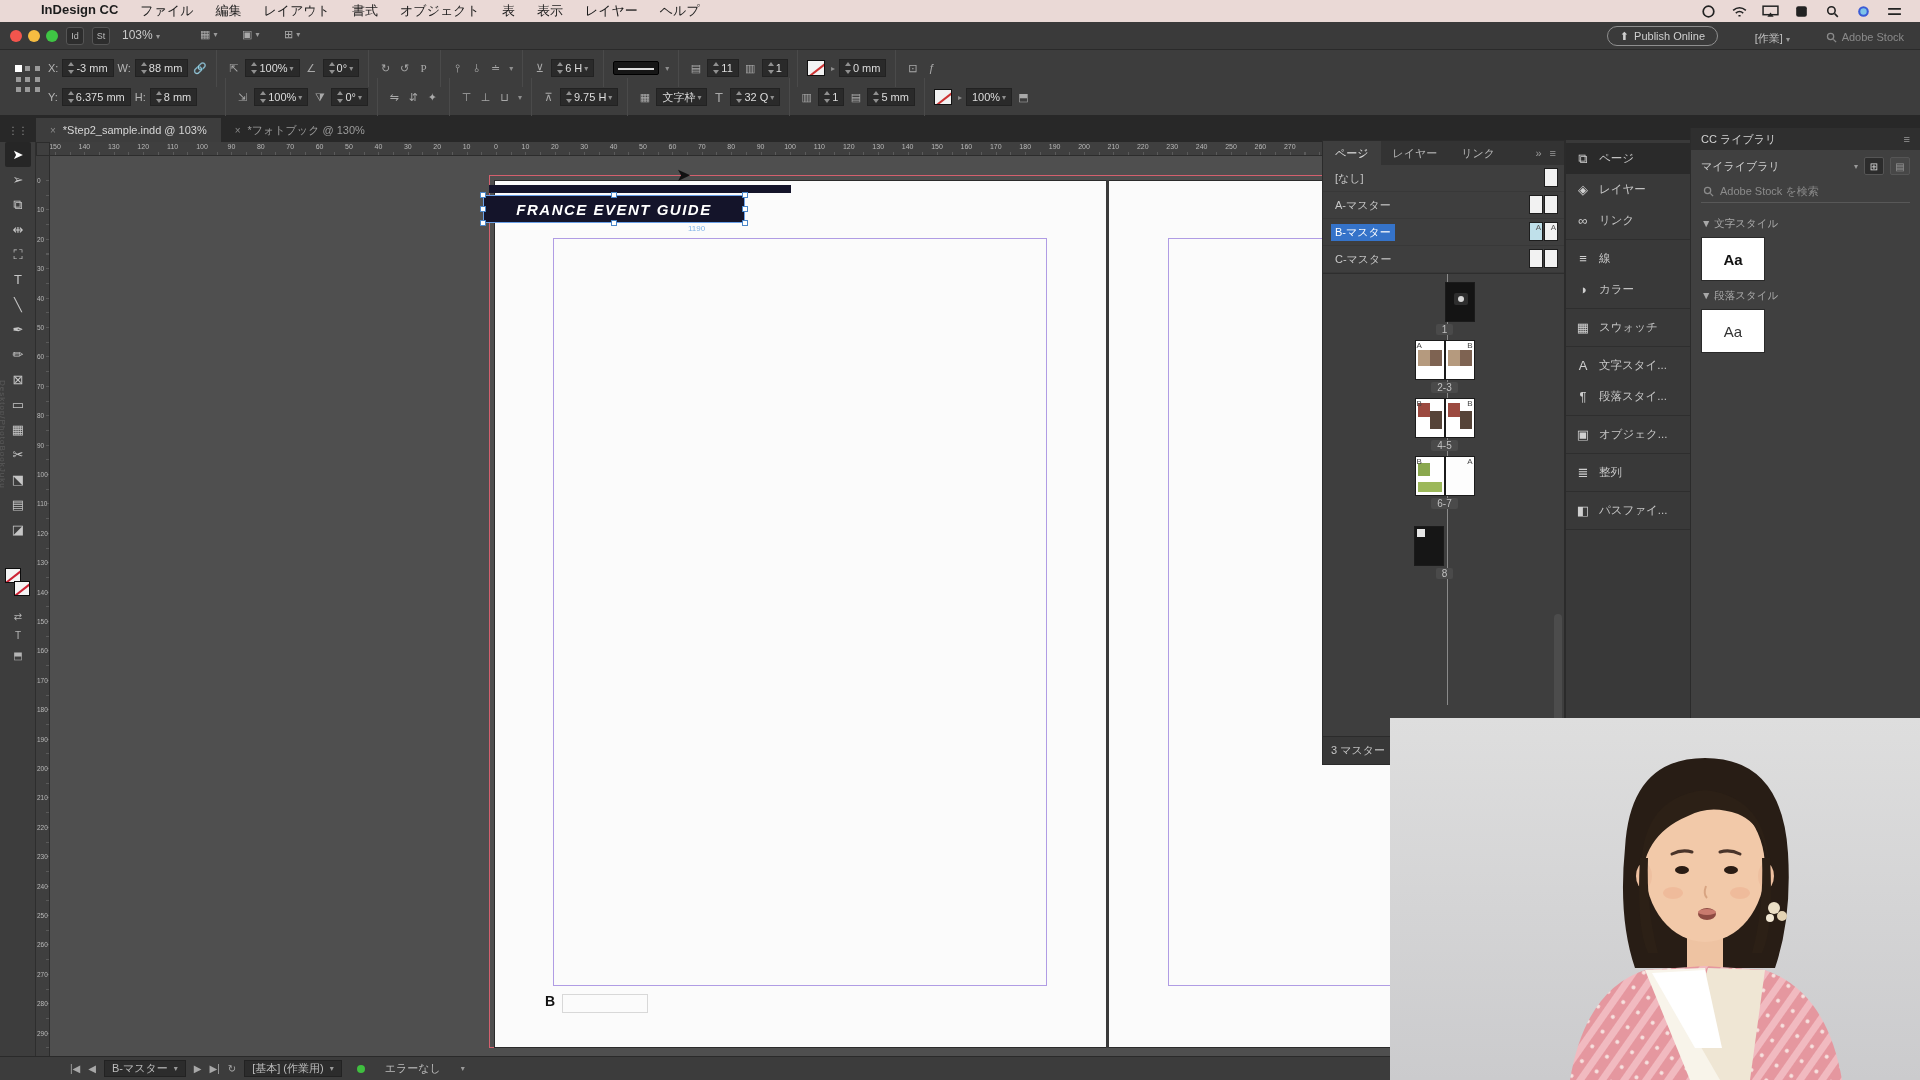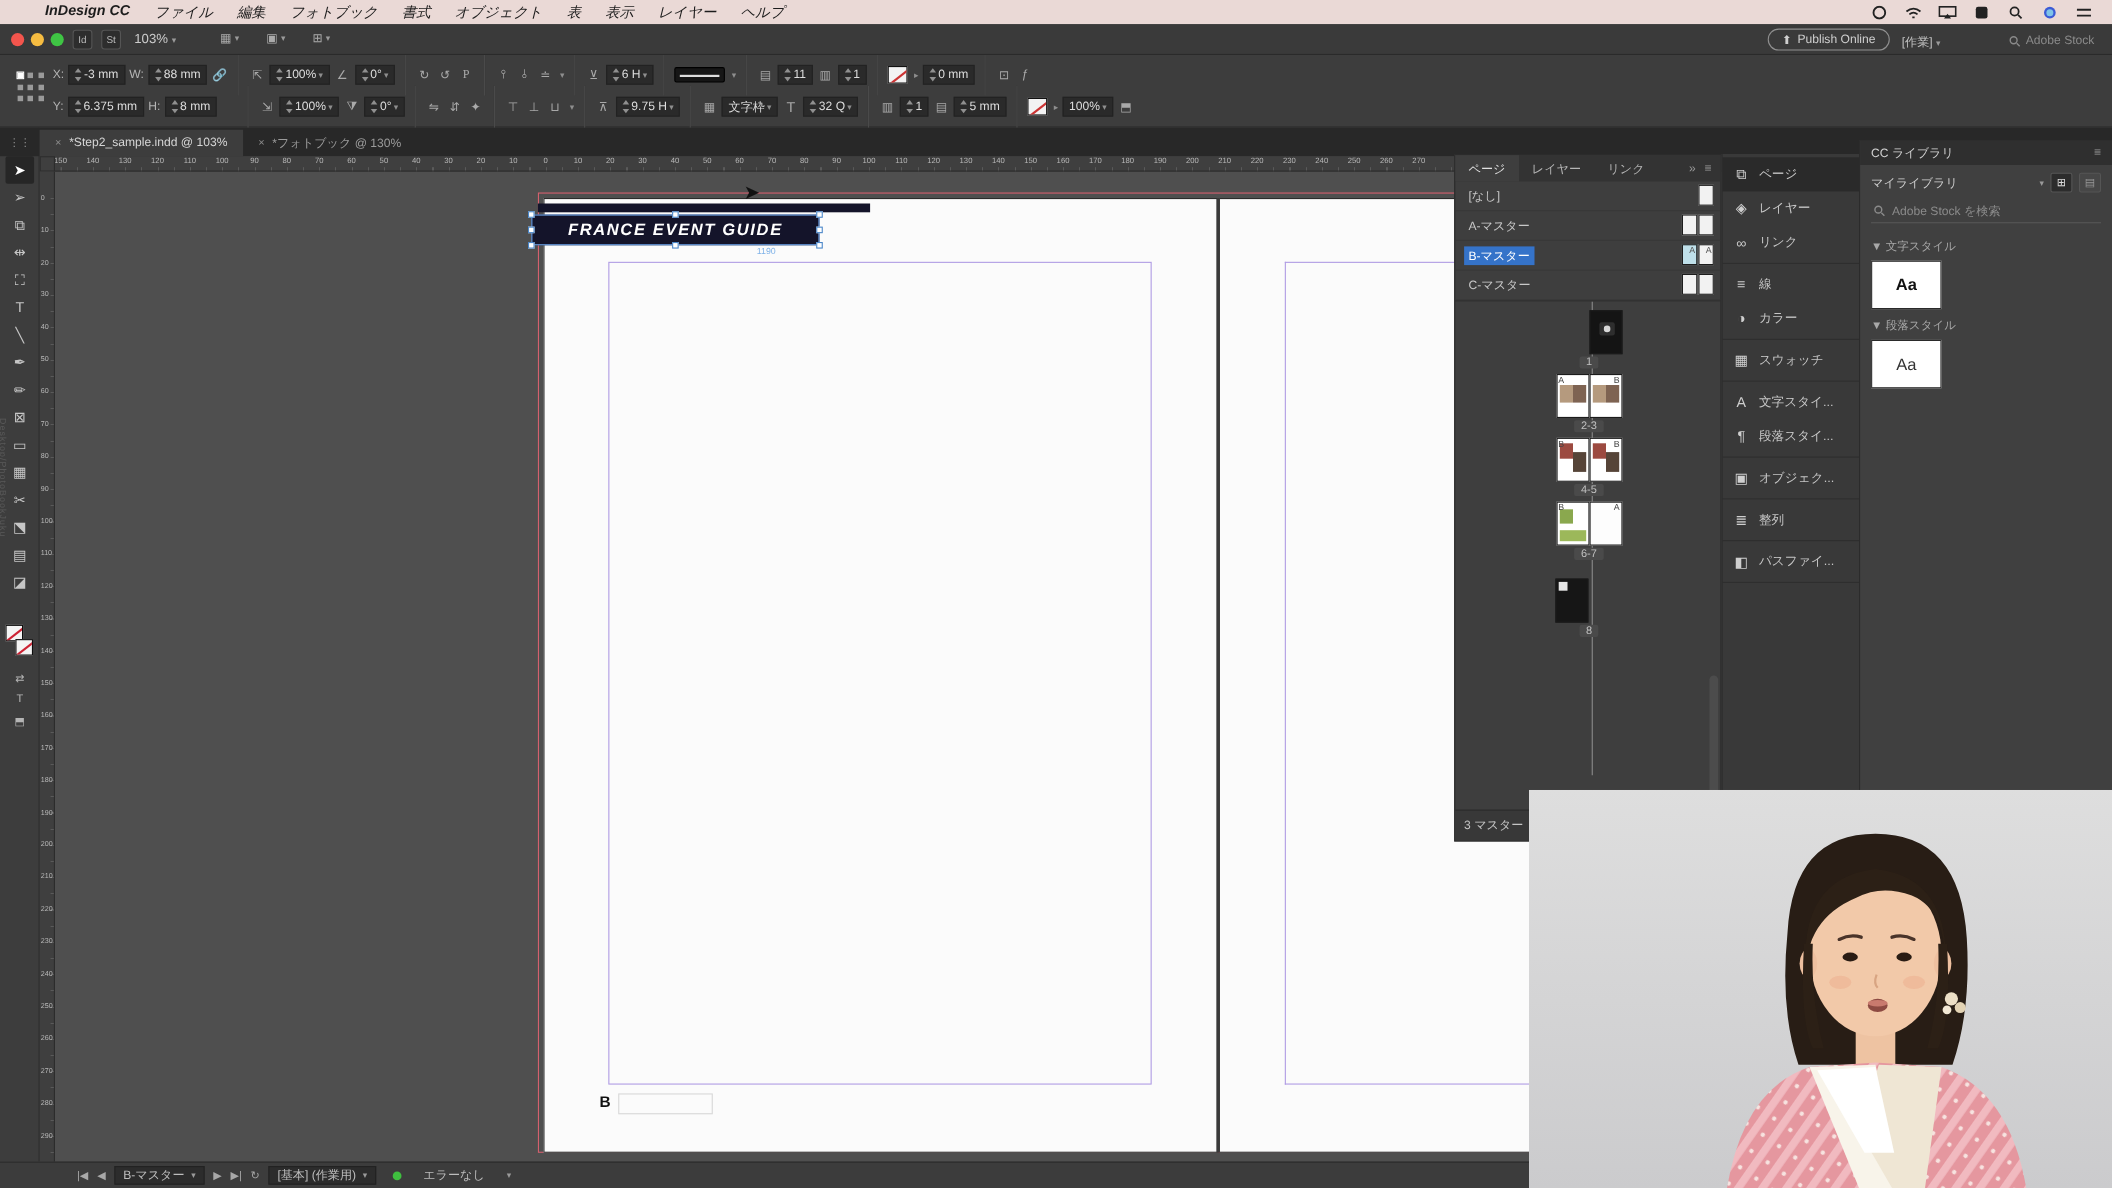--- a/index.html
+++ b/index.html
@@ -5,40 +5,40 @@
   * { margin:0; padding:0; box-sizing:border-box; }
   html,body { width:1920px; height:1080px; overflow:hidden; background:#4f4f4f;
     font-family:"Liberation Sans", sans-serif; }
   .abs { position:absolute; }
   #app { position:relative; width:1920px; height:1080px; }
 
   
   #menubar { left:0; top:0; width:1920px; height:22px; background:#ead9d6;
     display:flex; align-items:center; padding:0 10px; gap:0; color:#1c1c1c; font-size:13px; z-index:60; }
   #menubar .apple { font-size:14px; padding:0 14px 0 6px; }
-  #menubar .menu-item { padding:0 11px; white-space:nowrap;font-style:italic; }
+  #menubar .menu-item { padding:0 11px; white-space:nowrap; }
   #menubar .menu-item.app-name { font-weight:bold; }
   #menubar .spacer { flex:1; }
   .mb-icon { width:17px; height:13px; margin:0 7px; position:relative; }
   .mb-icon svg { width:100%; height:100%; display:block; }
 
   
   #titlebar { left:0; top:22px; width:1920px; height:28px; background:#3a3a3a;
     border-bottom:1px solid #2a2a2a; color:#c9c9c9; font-size:12px; z-index:60; }
   .tl { width:12px; height:12px; border-radius:50%; top:8px; }
   .tl.red{ left:10px; background:#f3554d; } .tl.yel{ left:28px; background:#f6bc41; } .tl.grn{ left:46px; background:#3fc544; }
   .tb-sq { top:5px; width:18px; height:18px; background:#2d2d2d; border:1px solid #555; border-radius:3px;
     color:#bbb; font-size:9px; display:flex; align-items:center; justify-content:center; }
   #tb-zoom { left:122px; top:6px; color:#ccc; }
   .tb-caret { color:#9a9a9a; font-size:8px; }
   .tb-group { top:6px; color:#aaa; font-size:11px; display:flex; align-items:center; gap:3px; }
   #tb-title { left:0; right:0; top:7px; text-align:center; color:#bdbdbd; font-size:12.5px; }
   #publish-btn { right:202px; top:4px; height:20px; border:1px solid #8f8f8f; border-radius:10px;
     display:flex; align-items:center; gap:5px; padding:0 12px; color:#cfcfcf; font-size:11px; }
-  #workspace-dd { right:156px; top:9px; color:#c0c0c0; font-size:11px; }
+  #workspace-dd { right:130px; top:9px; color:#c0c0c0; font-size:11px; }
   #tb-search { right:16px; top:9px; color:#8a8a8a; font-size:11px; display:flex; gap:5px; align-items:center; }
 
   
   #cpanel { left:0; top:50px; width:1920px; height:66px; background:#3d3d3d;
     border-bottom:1px solid #282828; color:#cfcfcf; font-size:11px; z-index:55; }
   .cp-row { position:absolute; left:48px; height:22px; display:flex; align-items:center; gap:4px; }
   #cp-row1 { top:7px; } #cp-row2 { top:36px; }
   .cp-field { background:#2a2a2a; border:1px solid #222; height:18px; display:flex; align-items:center;
     padding:0 5px; color:#ddd; }
   .cp-lab { color:#b5b5b5; }
@@ -202,21 +202,21 @@
   <div class="abs" id="pageletter">B</div>
   <div class="abs" id="pagenum-frame"></div>
   <div class="abs" id="cursor">➤</div>
 
   <div class="abs" id="menubar">
     <span class="apple"></span>
     <span id="menu-items" style="display:flex;">
         <span class="menu-item app-name">InDesign CC</span>
         <span class="menu-item">ファイル</span>
         <span class="menu-item">編集</span>
-        <span class="menu-item">フォトブック</span>
+        <span class="menu-item">レイアウト</span>
         <span class="menu-item">書式</span>
         <span class="menu-item">オブジェクト</span>
         <span class="menu-item">表</span>
         <span class="menu-item">表示</span>
         <span class="menu-item">レイヤー</span>
         <span class="menu-item">ヘルプ</span>
       </span>
     <span class="spacer"></span>
     <span class="mb-icon">
         <svg viewBox="0 0 16 12">

